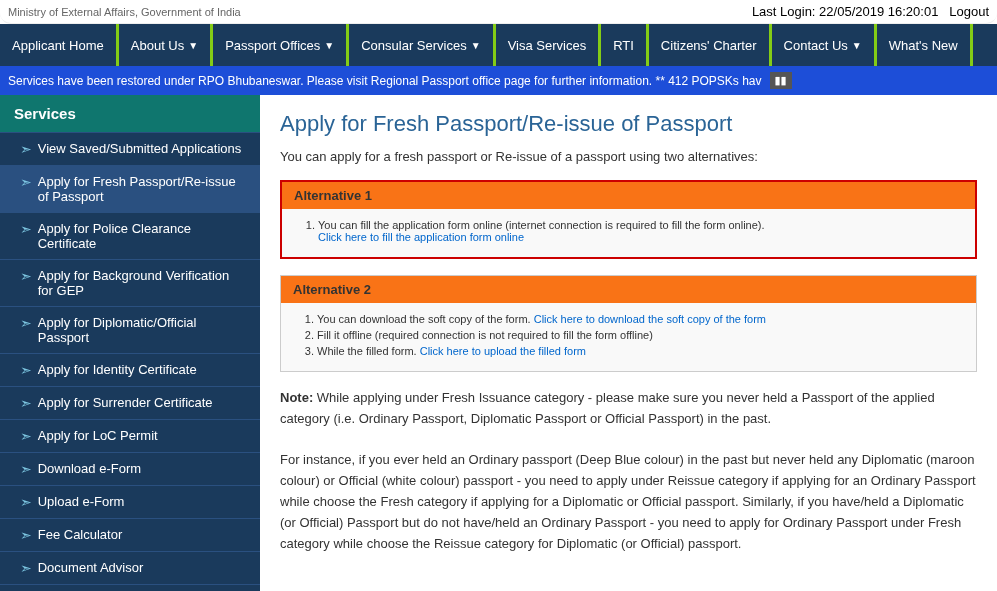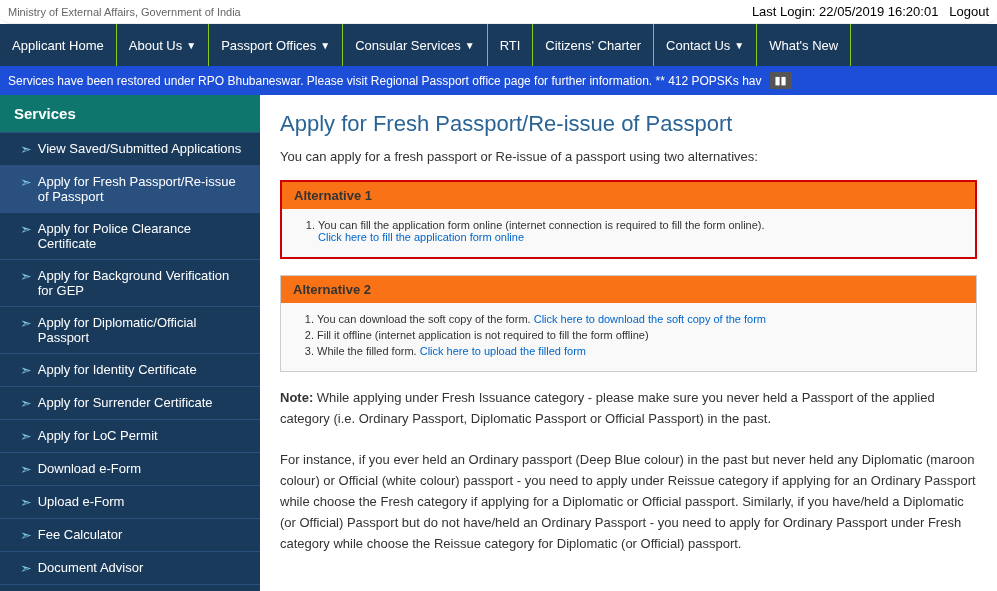--- a/index.html
+++ b/index.html
@@ -13,21 +13,21 @@
       height: 42px;
     }
     .nav-item {
       color: #fff;
       font-size: 13px;
       padding: 16px 12px;
       display: flex;
       align-items: center;
       cursor: pointer;
       white-space: nowrap;
-      border-right: 1px solid #84cc16;
+      border-right: 3px solid #84cc16;
       position: relative;
     }
     .nav-item .arrow { font-size: 10px; margin-left: 4px; }
 
     
     .ticker {
       background: #1d4ed8;
       color: #fff;
       padding: 6px 8px;
       font-size: 12px;
@@ -178,20 +178,23 @@
     <span>About Us</span>
     <span class="arrow">▼</span>
   </div>
   <div class="nav-item">
     <span>Passport Offices</span>
     <span class="arrow">▼</span>
   </div>
   <div class="nav-item">
     <span>Consular Services</span>
     <span class="arrow">▼</span>
+  </div>
+  <div class="nav-item">
+    <span>Visa Services</span>
   </div>
   <div class="nav-item">
     <span>RTI</span>
   </div>
   <div class="nav-item">
     <span>Citizens' Charter</span>
   </div>
   <div class="nav-item">
     <span>Contact Us</span>
     <span class="arrow">▼</span>
@@ -283,21 +286,21 @@
 
     <div class="alt-box">
       <div class="alt-box-header">Alternative 2</div>
       <div class="alt-box-body">
         <ol>
           <li>
             <span>You can download the soft copy of the form.</span>
             <a href="#" class="link-blue">Click here to download the soft copy of the form</a>
           </li>
           <li>
-            <span>Fill it offline (internet application is not required to fill the form offline)</span>
+            <span>Fill it offline (required connection is not required to fill the form offline)</span>
           </li>
           <li>
             <span>While the filled form.</span>
             <a href="#" class="link-blue">Click here to upload the filled form</a>
           </li>
         </ol>
       </div>
     </div>
 
     <div class="note-section">

